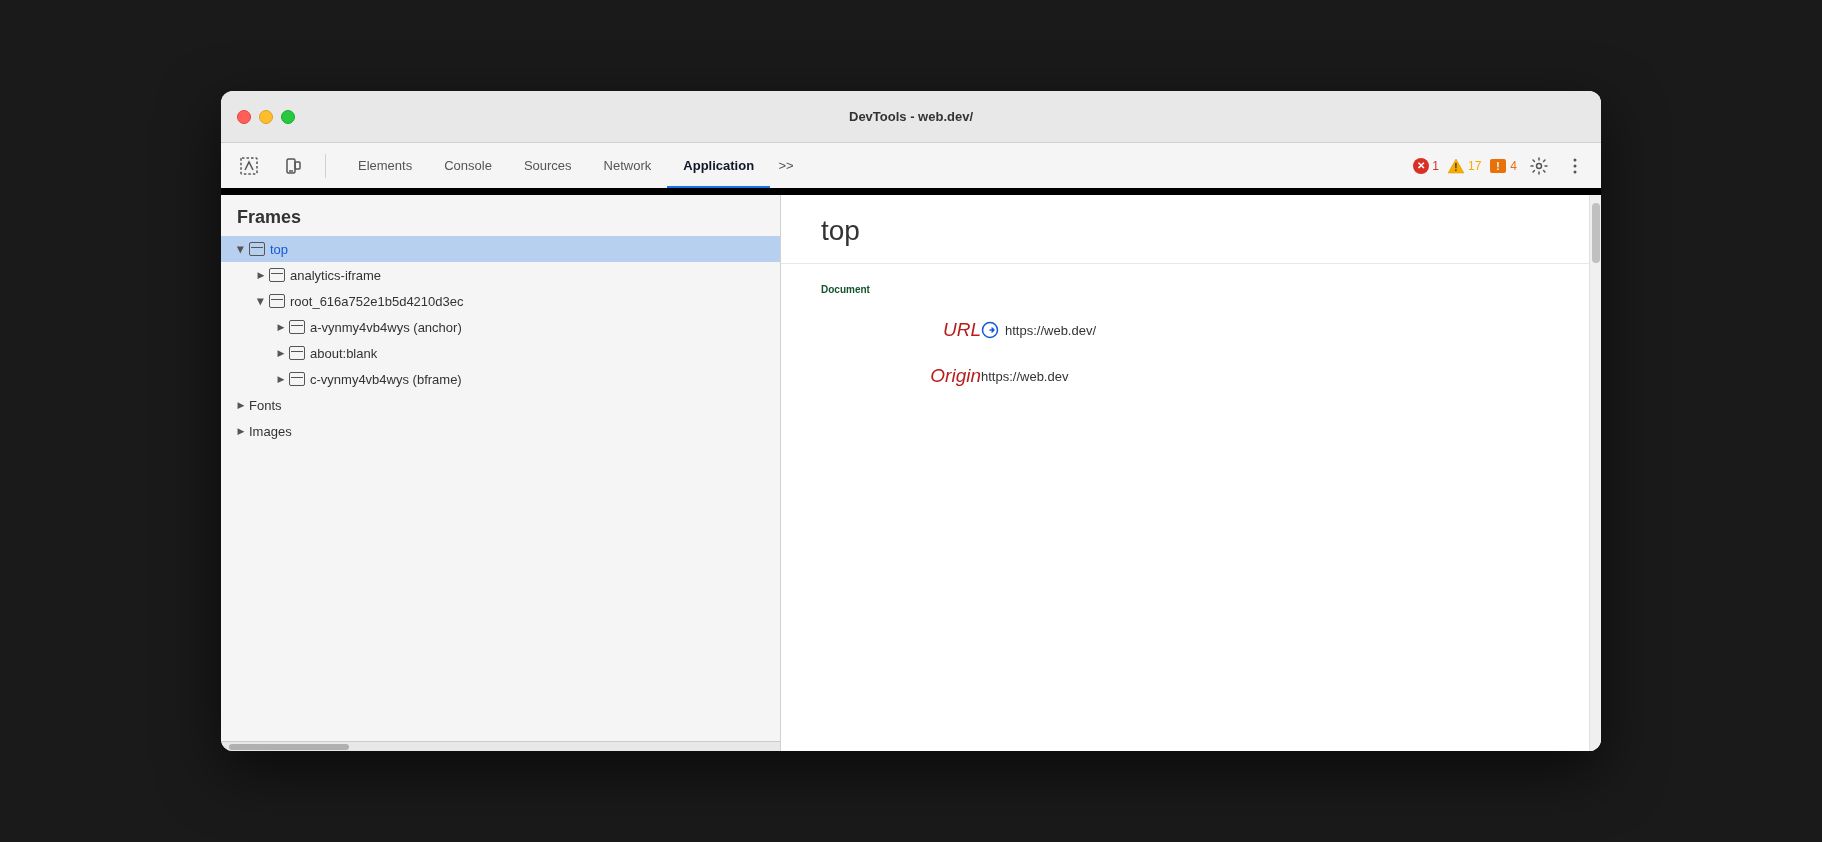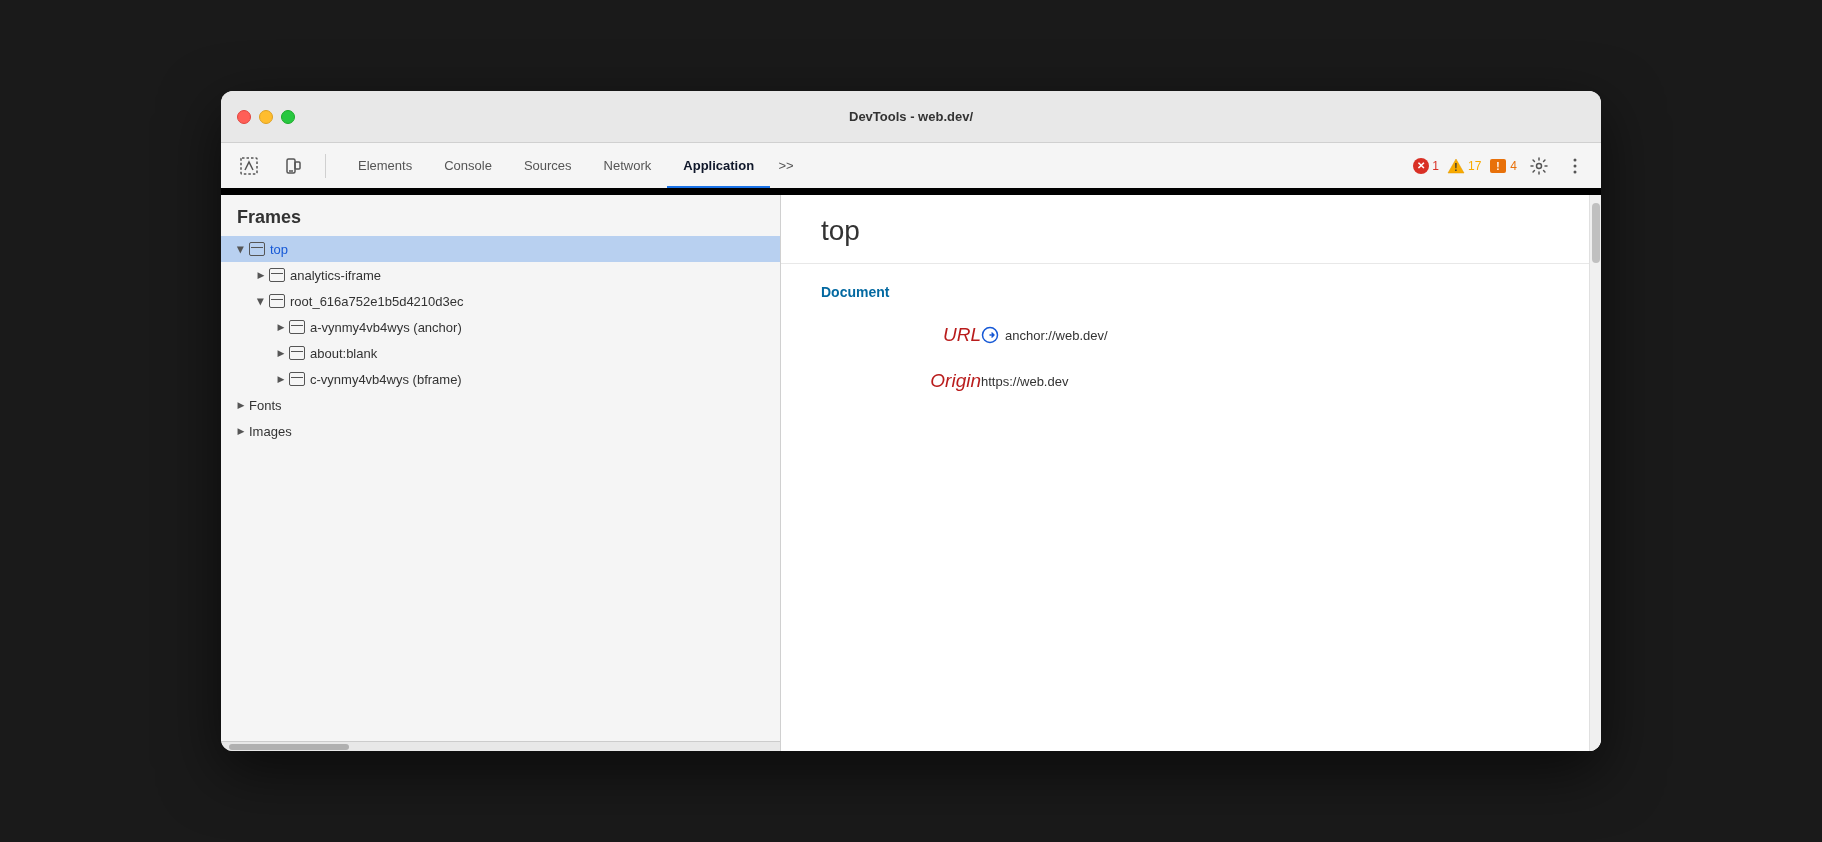--- a/index.html
+++ b/index.html
@@ -239,23 +239,23 @@
     }
     .content-title {
       padding: 20px 40px 16px 40px;
       font-size: 28px;
       font-weight: 300;
       color: #333;
       border-bottom: 1px solid #e8e8e8;
     }
     .section-header {
       padding: 20px 40px 12px 40px;
-      font-size: 14px;
+      font-size: 10px;
       font-weight: 700;
-      color: #0369a1;
+      color: #14532d;
     }
     .property-row {
       display: flex;
       align-items: center;
       padding: 12px 40px;
       font-size: 13px;
     }
     .property-label {
       width: 160px;
       text-align: right;
@@ -441,21 +441,21 @@
 
       <div class="section-header">Document</div>
 
       <div class="property-row">
         <span class="property-label">URL</span>
         <div class="property-value">
           <svg width="18" height="18" viewBox="0 0 18 18">
             <circle cx="9" cy="9" r="7.5" stroke="#1558d6" stroke-width="1.5" fill="none"></circle>
             <path d="M9 9 L13 9 M11 7 L13 9 L11 11" stroke="#1558d6" stroke-width="1.5" stroke-linecap="round" stroke-linejoin="round"></path>
           </svg>
-          <span>anchor://web.dev/</span>
+          <span>https://web.dev/</span>
         </div>
       </div>
 
       <div class="property-row">
         <span class="property-label">Origin</span>
         <div class="property-value">
           <span>https://web.dev</span>
         </div>
       </div>
 

